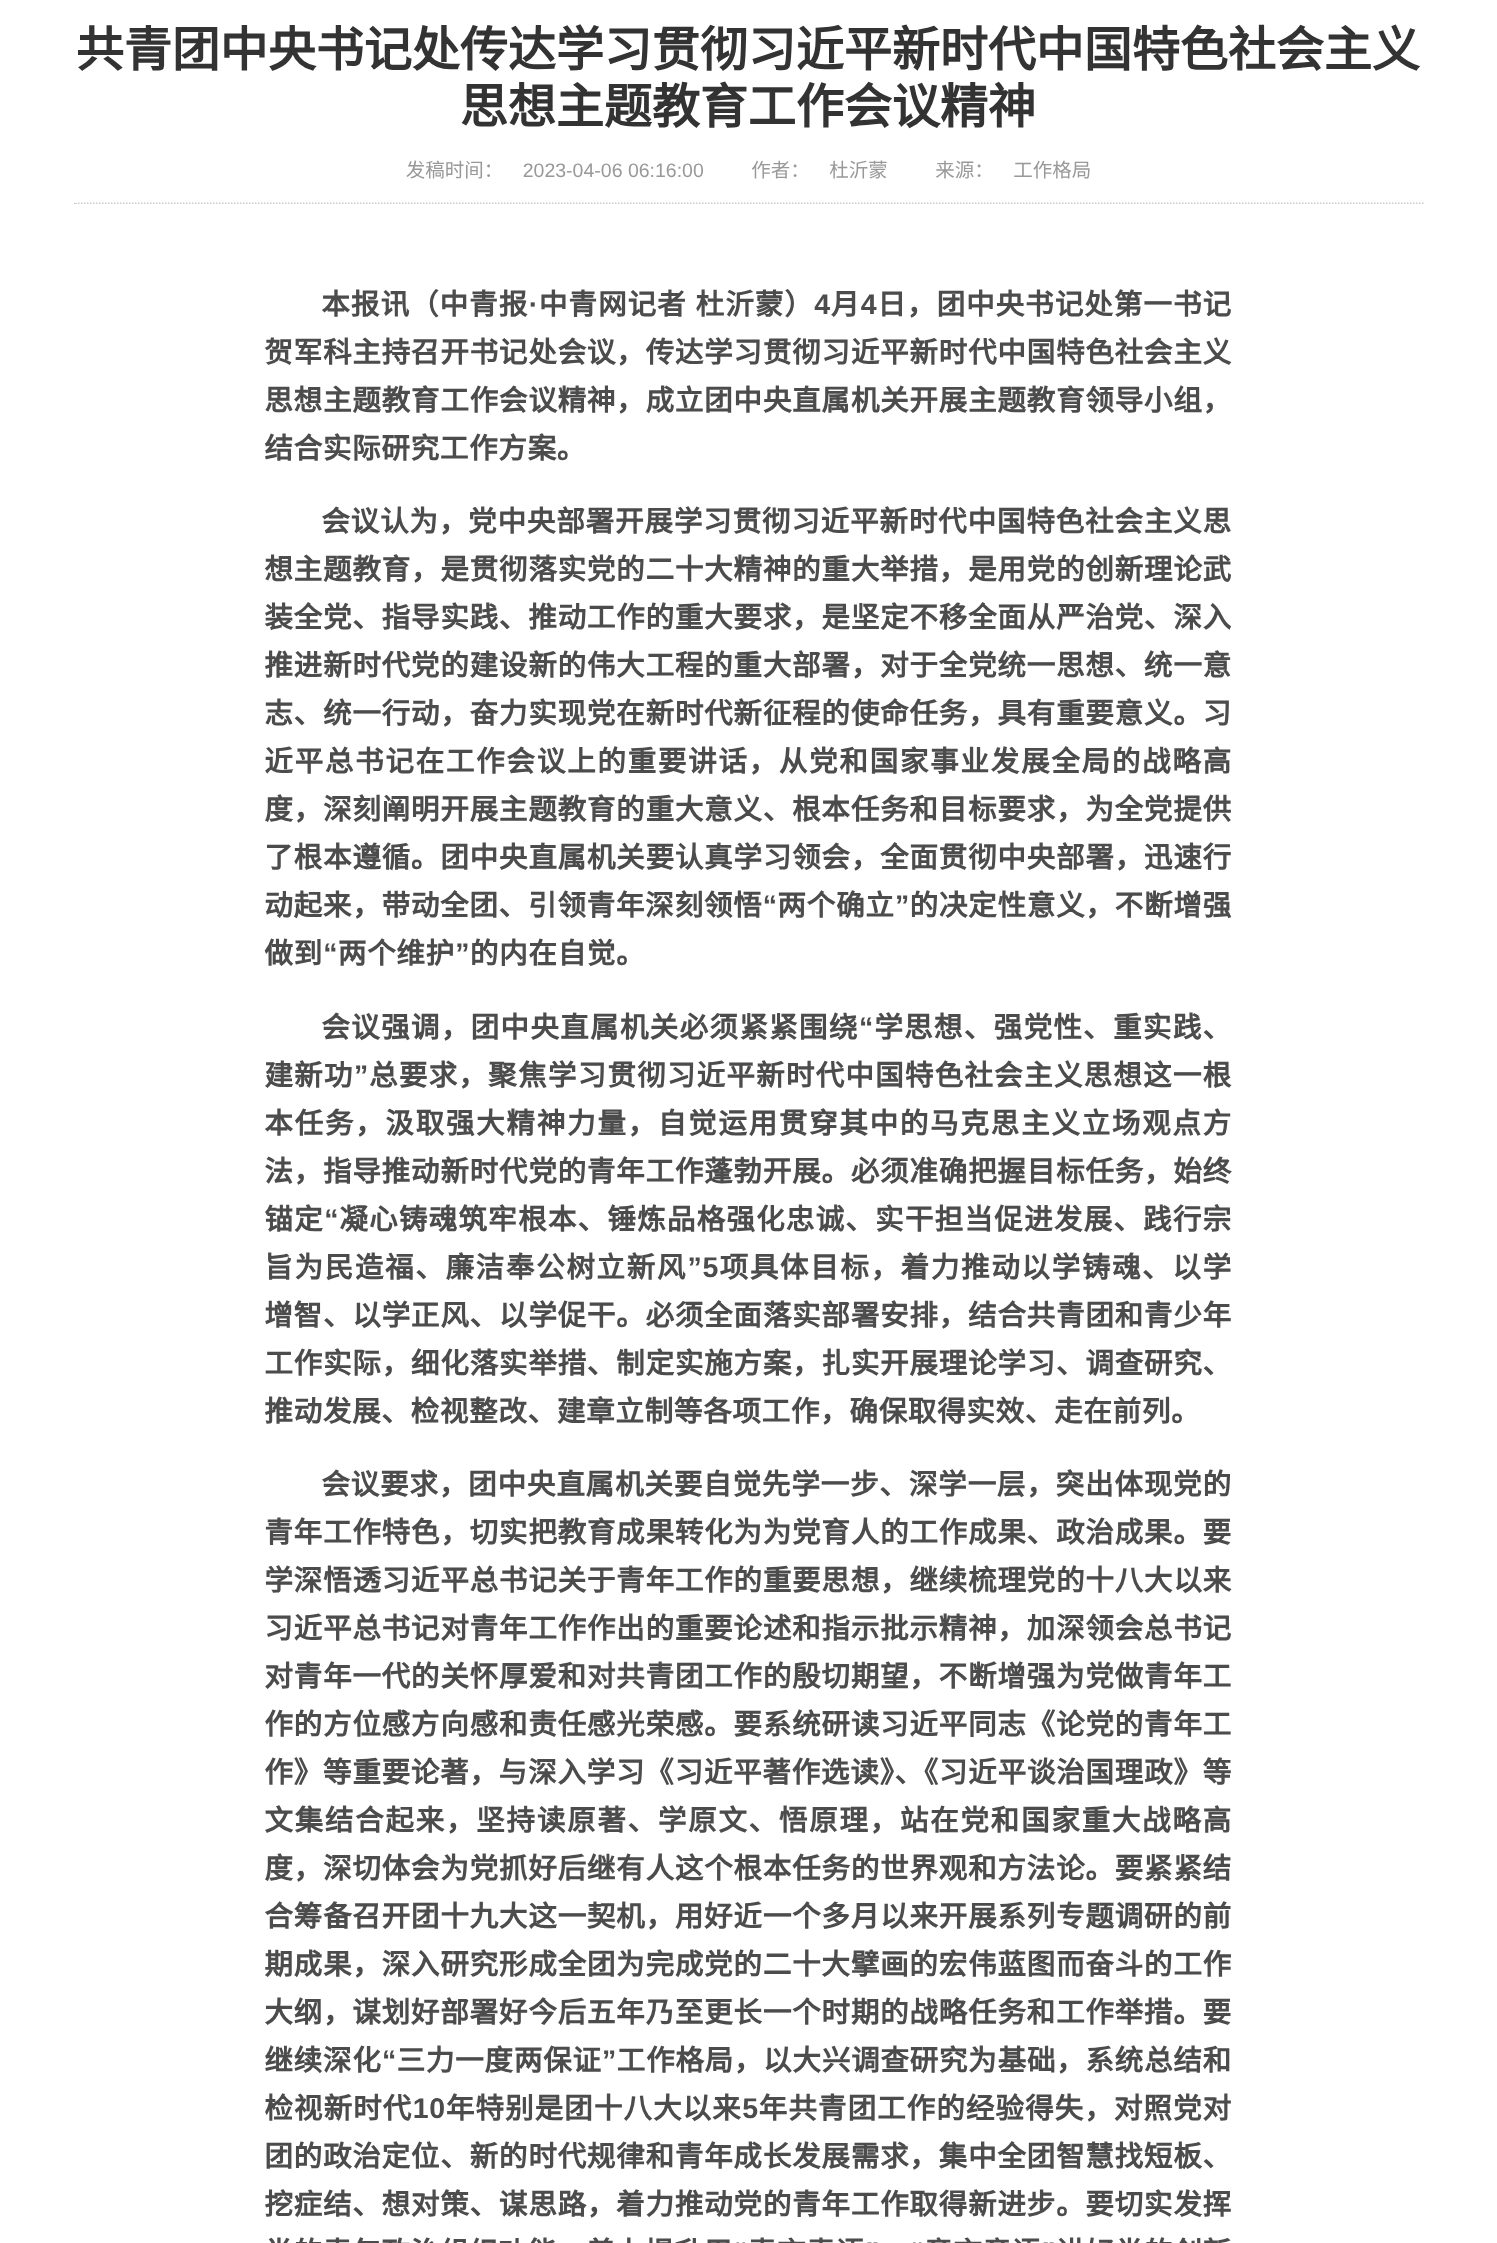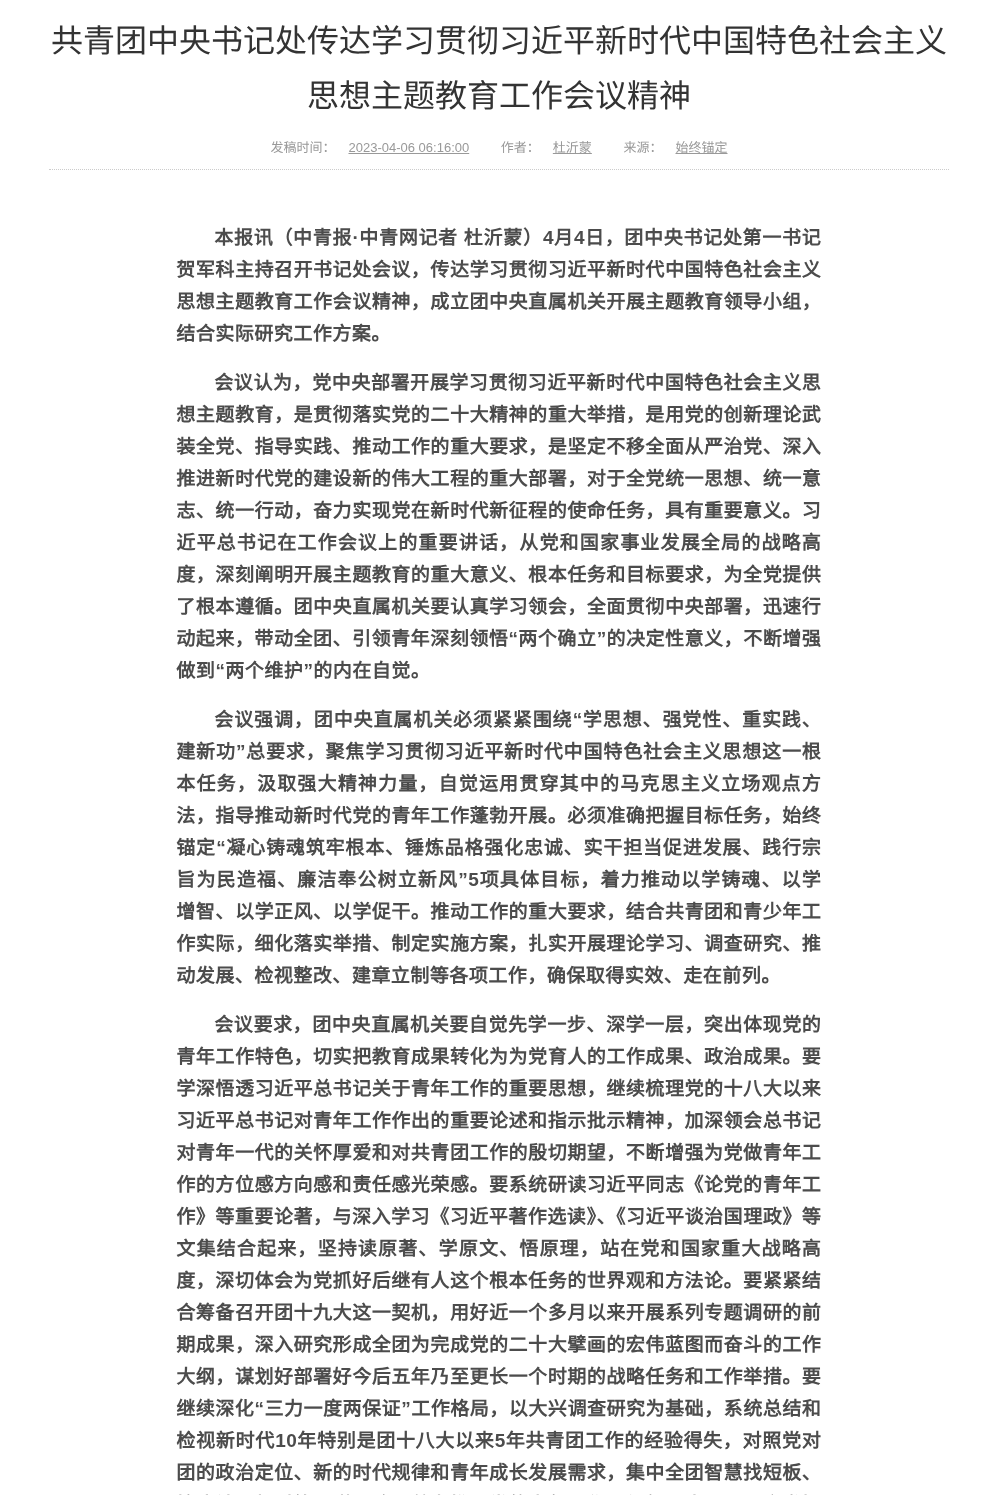--- a/index.html
+++ b/index.html
@@ -19,33 +19,33 @@
   }
   .page{
     width:998px;
     min-height:1495px;
     box-sizing:border-box;
     background:var(--page-bg);
   }
   .article-title{
     margin:14px 40px 0;
     font-size:32px;
-    line-height:55px;
-    font-weight:400;
+    line-height:38px;
+    font-weight:700;
     color:var(--title-color);
     text-align:center;
   }
   .article-meta{
     margin-top:13px;
     text-align:center;
     font-size:13px;
     color:var(--meta-color);
   }
   .article-meta span{margin:0 14px;}
-  .article-meta .val{margin-left:-1px;text-decoration:underline;}
+  .article-meta .val{margin-left:-1px;}
   .divider{
     border:none;
     border-top:1px dotted var(--divider-color);
     width:900px;
     margin:13px auto 0;
     height:0;
   }
   .content{
     width:645px;
     margin:52px auto 0;
@@ -64,26 +64,26 @@
 </head>
 <body>
 
 <div class="page">
 
   <h1 class="article-title">共青团中央书记处传达学习贯彻习近平新时代中国特色社会主义思想主题教育工作会议精神</h1>
 
   <div class="article-meta">
     <span>发稿时间：</span><span class="val">2023-04-06 06:16:00</span>
     <span>作者：</span><span class="val">杜沂蒙</span>
-    <span>来源：</span><span class="val">始终锚定</span>
+    <span>来源：</span><span class="val">工作格局</span>
   </div>
 
   <hr class="divider">
 
   <div class="content">
     <p>本报讯（中青报·中青网记者 杜沂蒙）4月4日，团中央书记处第一书记贺军科主持召开书记处会议，传达学习贯彻习近平新时代中国特色社会主义思想主题教育工作会议精神，成立团中央直属机关开展主题教育领导小组，结合实际研究工作方案。</p>
     <p>会议认为，党中央部署开展学习贯彻习近平新时代中国特色社会主义思想主题教育，是贯彻落实党的二十大精神的重大举措，是用党的创新理论武装全党、指导实践、推动工作的重大要求，是坚定不移全面从严治党、深入推进新时代党的建设新的伟大工程的重大部署，对于全党统一思想、统一意志、统一行动，奋力实现党在新时代新征程的使命任务，具有重要意义。习近平总书记在工作会议上的重要讲话，从党和国家事业发展全局的战略高度，深刻阐明开展主题教育的重大意义、根本任务和目标要求，为全党提供了根本遵循。团中央直属机关要认真学习领会，全面贯彻中央部署，迅速行动起来，带动全团、引领青年深刻领悟“两个确立”的决定性意义，不断增强做到“两个维护”的内在自觉。</p>
-    <p>会议强调，团中央直属机关必须紧紧围绕“学思想、强党性、重实践、建新功”总要求，聚焦学习贯彻习近平新时代中国特色社会主义思想这一根本任务，汲取强大精神力量，自觉运用贯穿其中的马克思主义立场观点方法，指导推动新时代党的青年工作蓬勃开展。必须准确把握目标任务，始终锚定“凝心铸魂筑牢根本、锤炼品格强化忠诚、实干担当促进发展、践行宗旨为民造福、廉洁奉公树立新风”5项具体目标，着力推动以学铸魂、以学增智、以学正风、以学促干。推动工作的重大要求，结合共青团和青少年工作实际，细化落实举措、制定实施方案，扎实开展理论学习、调查研究、推动发展、检视整改、建章立制等各项工作，确保取得实效、走在前列。</p>
+    <p>会议强调，团中央直属机关必须紧紧围绕“学思想、强党性、重实践、建新功”总要求，聚焦学习贯彻习近平新时代中国特色社会主义思想这一根本任务，汲取强大精神力量，自觉运用贯穿其中的马克思主义立场观点方法，指导推动新时代党的青年工作蓬勃开展。必须准确把握目标任务，始终锚定“凝心铸魂筑牢根本、锤炼品格强化忠诚、实干担当促进发展、践行宗旨为民造福、廉洁奉公树立新风”5项具体目标，着力推动以学铸魂、以学增智、以学正风、以学促干。必须全面落实部署安排，结合共青团和青少年工作实际，细化落实举措、制定实施方案，扎实开展理论学习、调查研究、推动发展、检视整改、建章立制等各项工作，确保取得实效、走在前列。</p>
     <p>会议要求，团中央直属机关要自觉先学一步、深学一层，突出体现党的青年工作特色，切实把教育成果转化为为党育人的工作成果、政治成果。要学深悟透习近平总书记关于青年工作的重要思想，继续梳理党的十八大以来习近平总书记对青年工作作出的重要论述和指示批示精神，加深领会总书记对青年一代的关怀厚爱和对共青团工作的殷切期望，不断增强为党做青年工作的方位感方向感和责任感光荣感。要系统研读习近平同志《论党的青年工作》等重要论著，与深入学习《习近平著作选读》、《习近平谈治国理政》等文集结合起来，坚持读原著、学原文、悟原理，站在党和国家重大战略高度，深切体会为党抓好后继有人这个根本任务的世界观和方法论。要紧紧结合筹备召开团十九大这一契机，用好近一个多月以来开展系列专题调研的前期成果，深入研究形成全团为完成党的二十大擘画的宏伟蓝图而奋斗的工作大纲，谋划好部署好今后五年乃至更长一个时期的战略任务和工作举措。要继续深化“三力一度两保证”工作格局，以大兴调查研究为基础，系统总结和检视新时代10年特别是团十八大以来5年共青团工作的经验得失，对照党对团的政治定位、新的时代规律和青年成长发展需求，集中全团智慧找短板、挖症结、想对策、谋思路，着力推动党的青年工作取得新进步。要切实发挥党的青年政治组织功能，着力提升用“青言青语”、“童言童语”讲好党的创新理论的能力水平，引导广大团员和青少年一代增进对党的核心、人民领袖、军队统帅的思想认同和行动追随，自觉做习近平新时代中国特色社会主义思想的坚定信仰者和忠实实践者。</p>
 
   </div>
 
 </div>
 
 </body></html>

